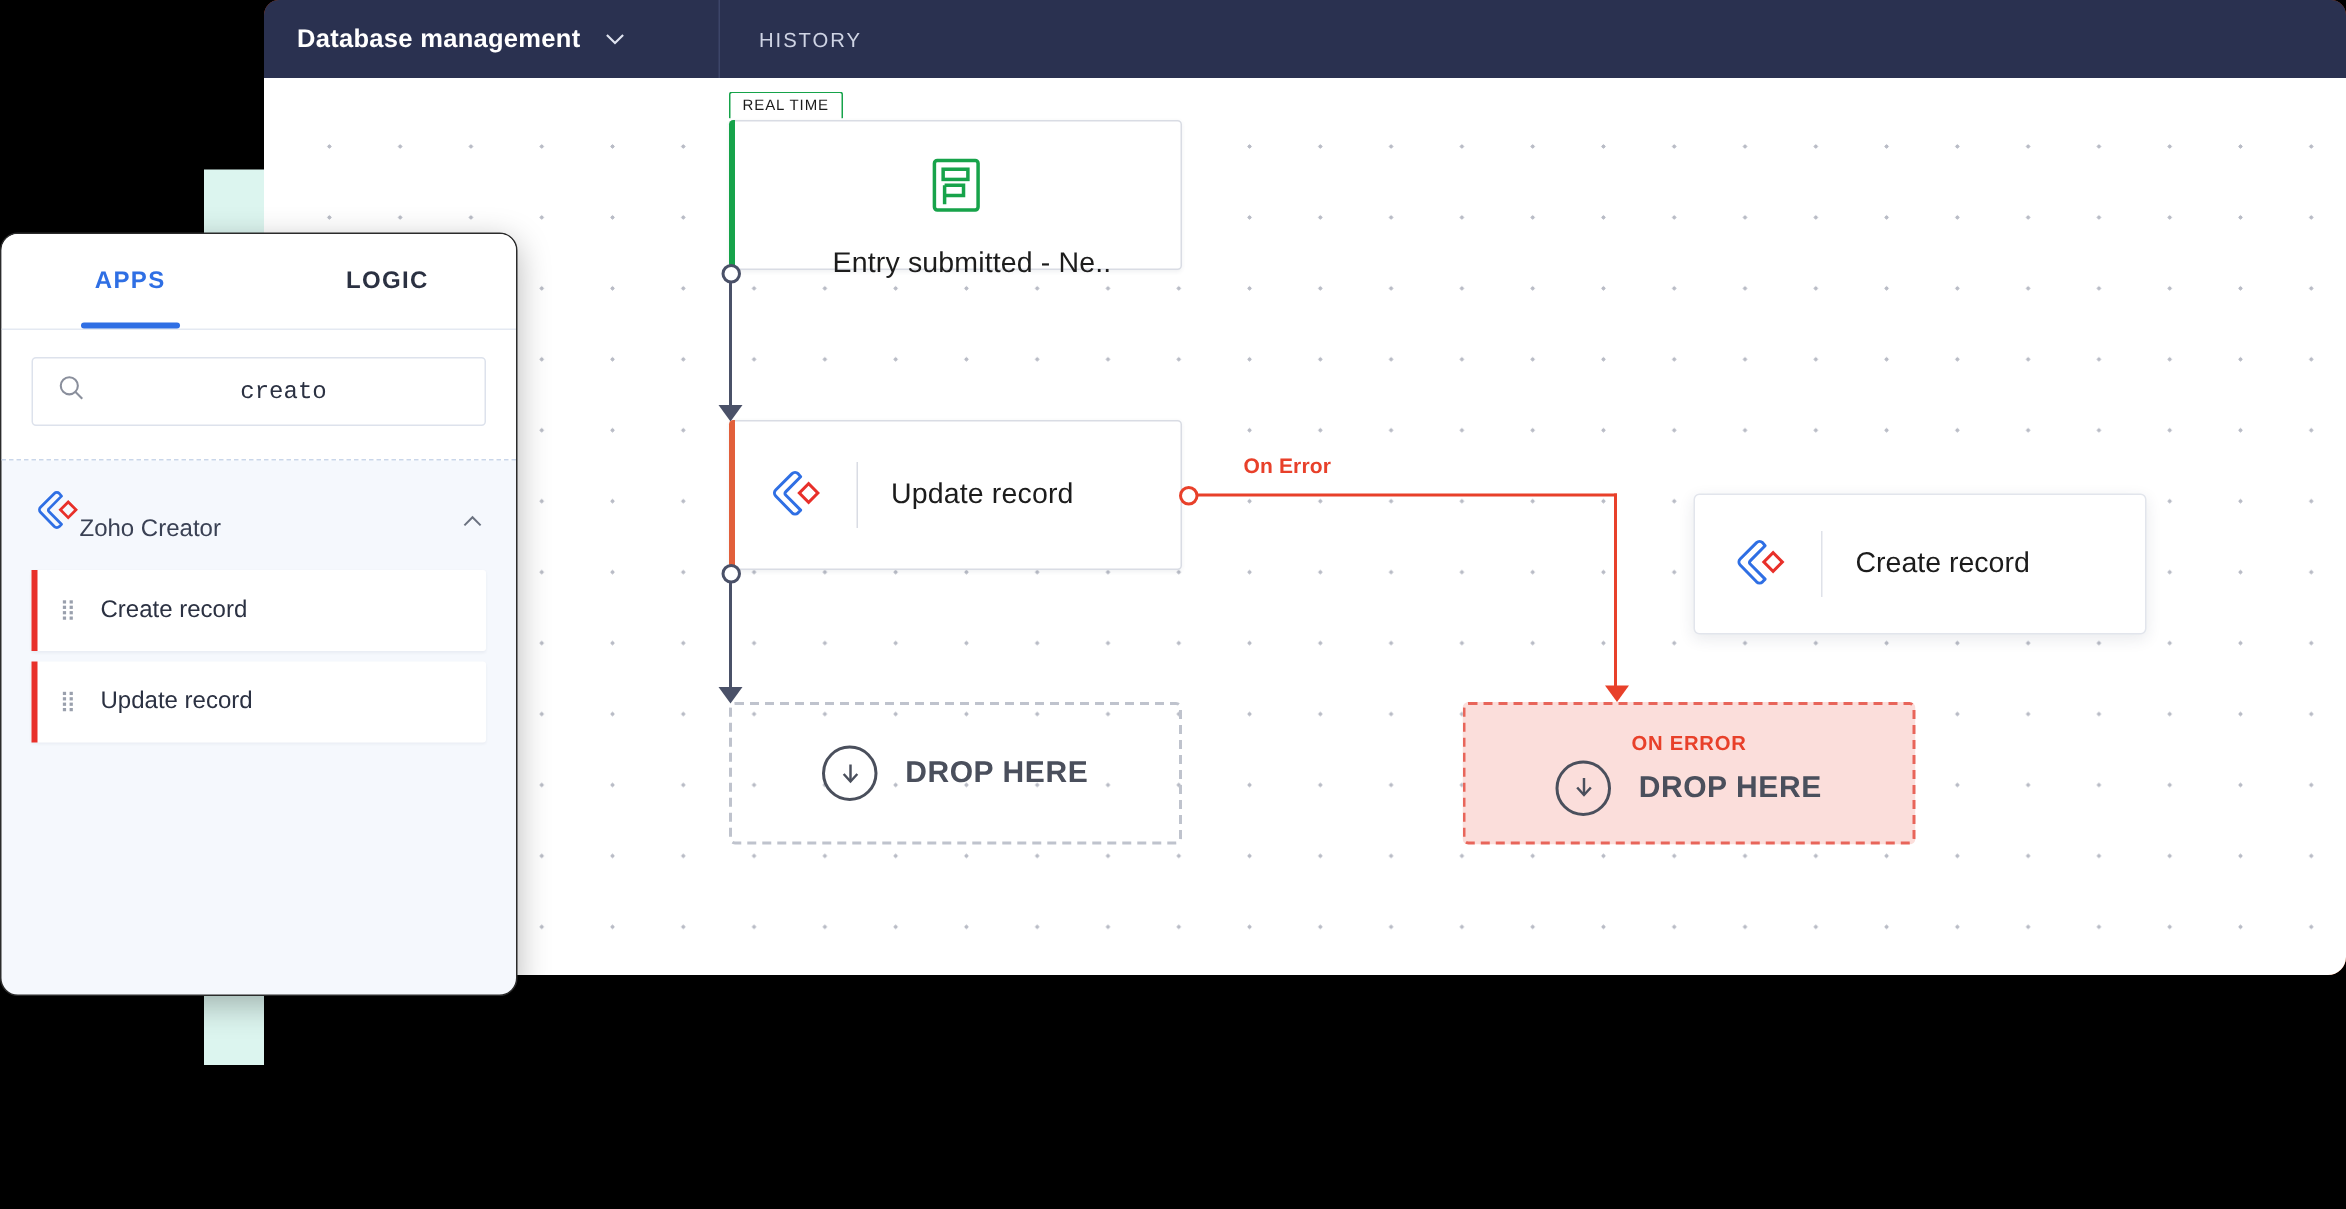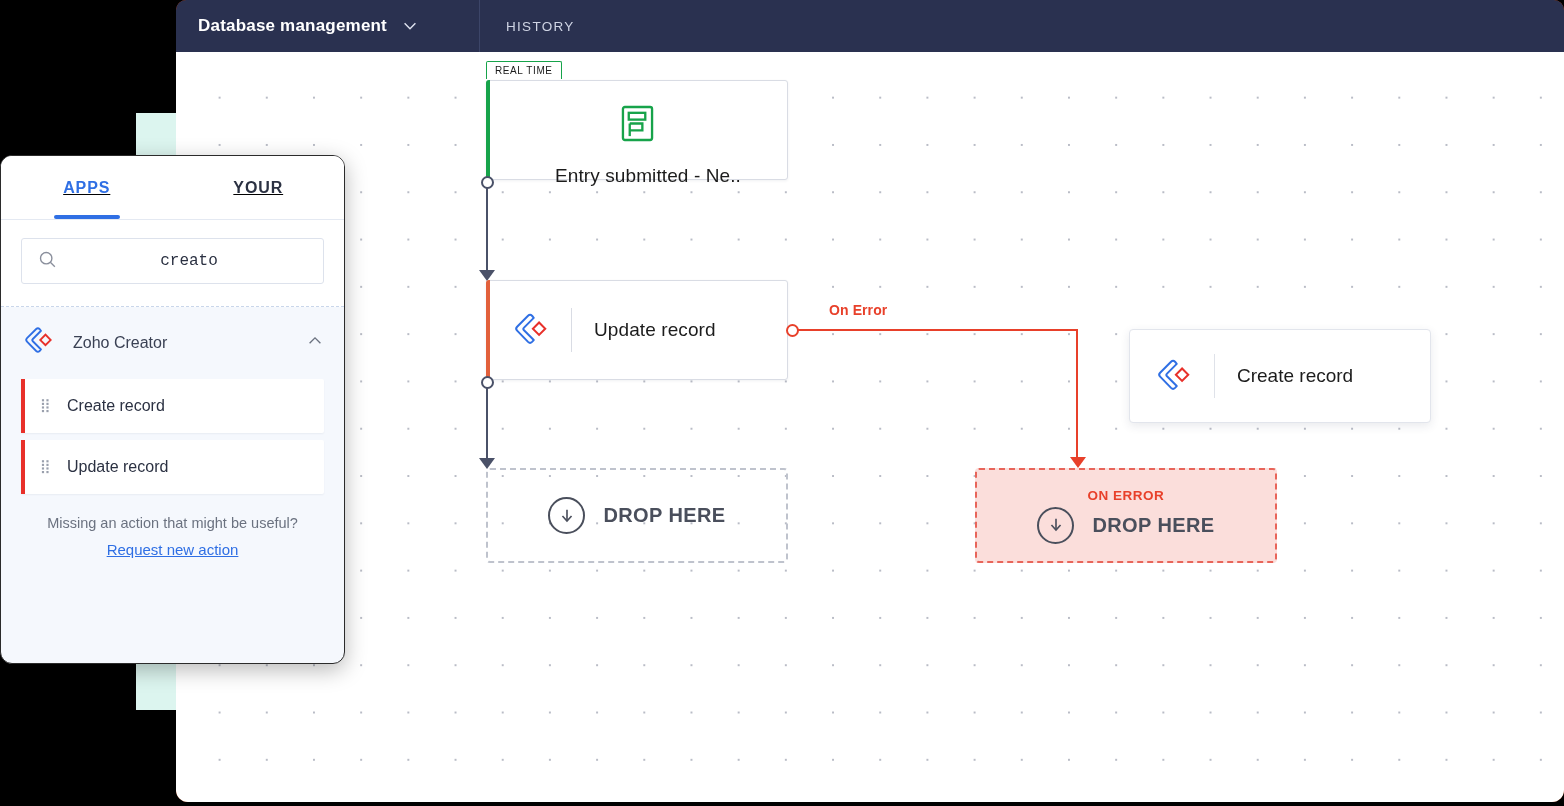--- a/index.html
+++ b/index.html
@@ -14,21 +14,21 @@
   
   .mint {
     position: absolute; left: 136px; width: 40px; height: 80px;
     background: #dcf5ef; z-index: 1;
   }
   .mint.top { top: 113px; }
   .mint.bottom { top: 652px; height: 58px; }
 
   
   .window {
-    position: absolute; left: 176px; top: 0; width: 1388px; height: 802px;
+    position: absolute; left: 176px; top: 0; width: 1388px; height: 650px;
     background: #c2410c;
     border-radius: 10px 10px 12px 12px;
     overflow: hidden;
     z-index: 2;
   }
 
   
   .header {
     position: relative; height: 52px; width: 100%;
     background: #2a3150;
@@ -201,21 +201,20 @@
     background: #f5f8fd;
     border: 1px solid #2b2b2b;
     border-radius: 12px;
     z-index: 5;
     overflow: hidden;
     box-shadow: 0 6px 22px rgba(0,0,0,.28);
   }
   .panel-tabs {
     display: flex; background: #ffffff; height: 64px;
     border-bottom: 1px solid #e4e9f2;
-    text-decoration: underline;
   }
   .panel-tab {
     flex: 1; display: flex; align-items: center; justify-content: center;
     font-size: 16px; font-weight: bold; letter-spacing: .9px; color: #2b3142;
     cursor: pointer; position: relative;
   }
   .panel-tab.active { color: #2f6fe4; }
   .panel-tab.active::after {
     content: ""; position: absolute; bottom: 0; left: 50%; transform: translateX(-50%);
     width: 66px; height: 4px; background: #2f6fe4; border-radius: 2px;
@@ -228,21 +227,21 @@
     display: flex; align-items: center; gap: 14px;
     height: 46px; padding: 0 16px;
     border: 1px solid #dde2ec; border-radius: 3px; background: #ffffff;
     cursor: text;
   }
   .search-box input {
     border: none; outline: none; font-size: 16px; color: #2b3142;
     font-family: Liberation Mono, monospace; width: 100%; background: transparent; text-align: center;
   }
   .app-group {
-    display: flex; align-items: center; gap: 20px;
+    display: flex; align-items: flex-end; 
     padding: 18px 20px; cursor: pointer;
   }
   .app-group .name { font-size: 16px; color: #3a4154; flex: 1; }
   .actions-list { padding: 0 20px; }
   .action-item {
     position: relative; background: #ffffff; height: 54px; margin-bottom: 7px;
     border-radius: 2px; display: flex; align-items: center; gap: 16px;
     padding-left: 20px; cursor: grab;
     box-shadow: 0 1px 2px rgba(40,50,80,.06);
   }
@@ -362,21 +361,21 @@
         <span class="label">Create record</span>
       </div>
 
     </div>
   </div>
 
   <div class="panel">
 
     <div class="panel-tabs">
       <div class="panel-tab active">APPS</div>
-      <div class="panel-tab">YOUR</div>
+      <div class="panel-tab">LOGIC</div>
     </div>
 
     <div class="search-wrap">
       <div class="search-box">
         <span>
           <svg viewBox="0 0 22 22" width="19" height="19">
             <circle cx="9.5" cy="9.5" r="6.6" fill="none" stroke="#8a8f9c" stroke-width="1.6"></circle>
             <line x1="14.3" y1="14.3" x2="19.5" y2="19.5" stroke="#8a8f9c" stroke-width="1.6"></line>
           </svg>
         </span>
@@ -433,19 +432,15 @@
                 <rect x="6" y="9" width="2.4" height="2.4"></rect>
               <rect x="1" y="13" width="2.4" height="2.4"></rect>
                 <rect x="6" y="13" width="2.4" height="2.4"></rect>
             </g>
           </svg>
         </span>
         <span class="name">Update record</span>
       </div>
     </div>
 
-    <div class="panel-foot">
-      <div class="q">Missing an action that might be useful?</div>
-      <a>Request new action</a>
-    </div>
   </div>
 
 </div>
 
 </body></html>

